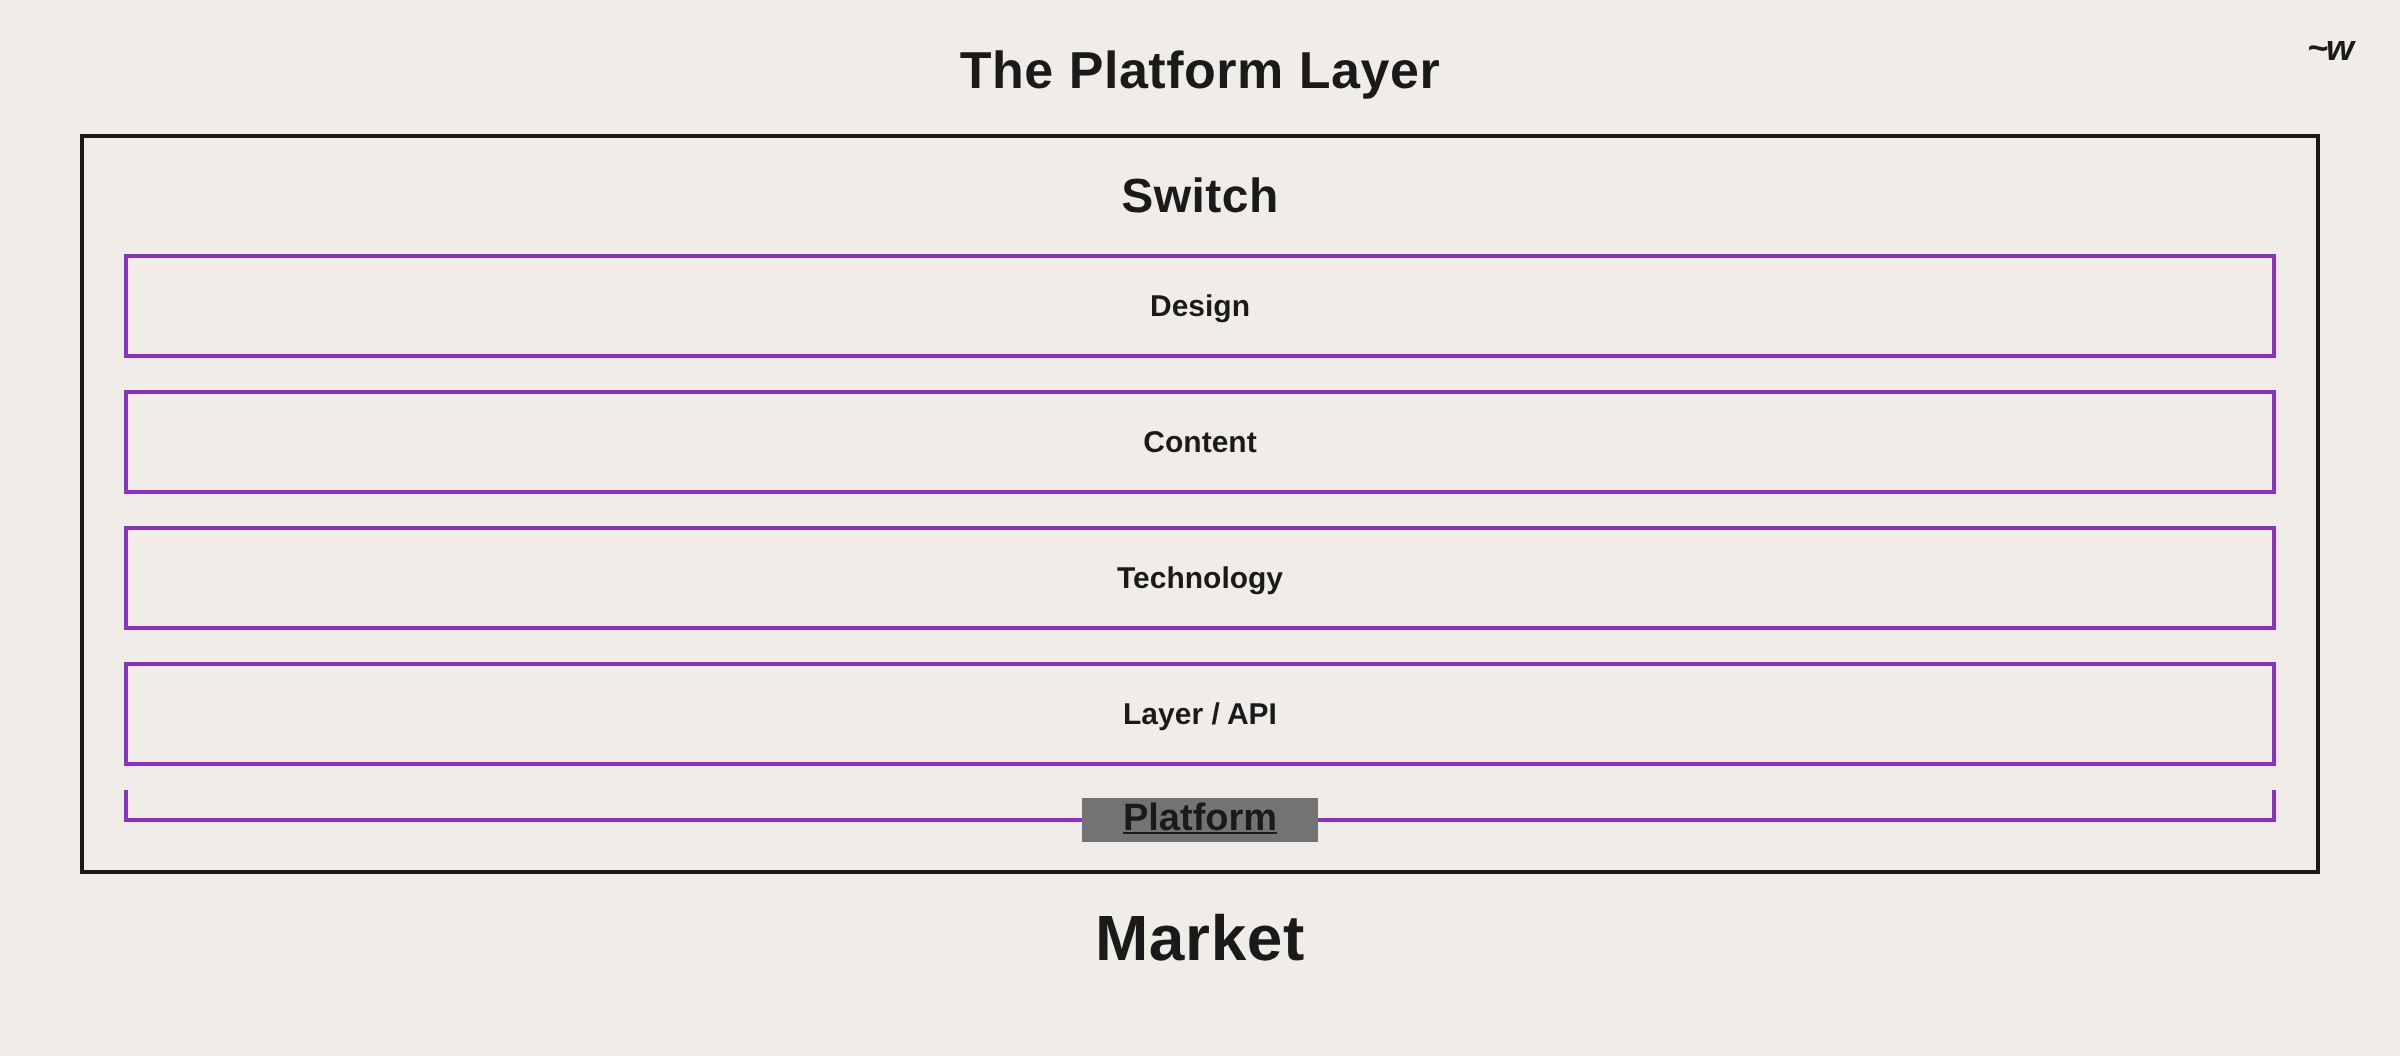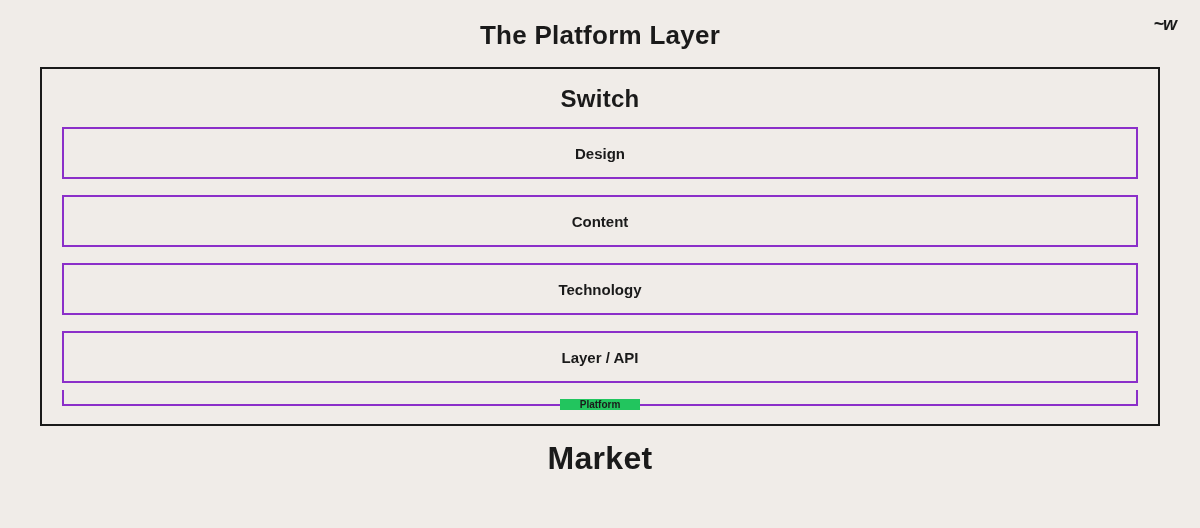--- a/index.html
+++ b/index.html
@@ -164,28 +164,29 @@
       content: '';
       position: absolute;
       left: 0;
       top: 0;
       width: 100%;
       height: 2px;
       background-color: #8b2fc9;
     }
 
     .platform-label-text {
-      font-size: 10px;
+      font-size: 19px;
       font-weight: 600;
       color: #1a1a1a;
       padding: 0 20px;
-      background-color: #22c55e;
+      background-color: #737373;
       white-space: nowrap;
       position: relative;
       z-index: 1;
+      text-decoration: underline;
     }
 
     .market-title {
       font-size: 32px;
       font-weight: 700;
       color: #1a1a1a;
       margin-top: 14px;
       letter-spacing: 0.01em;
     }
 

